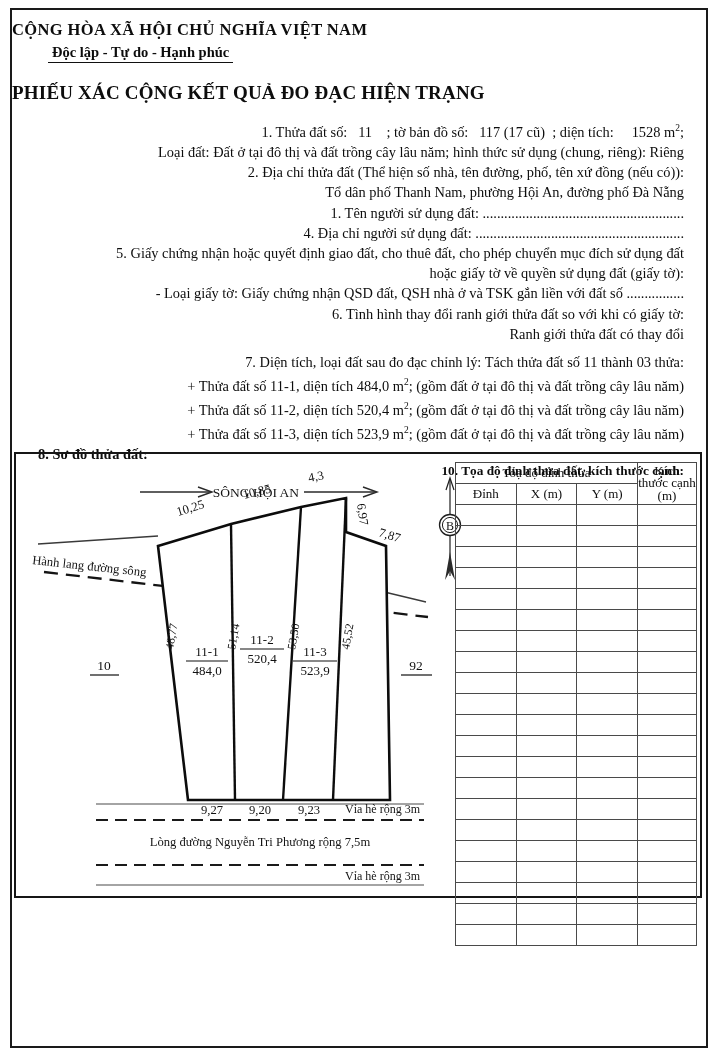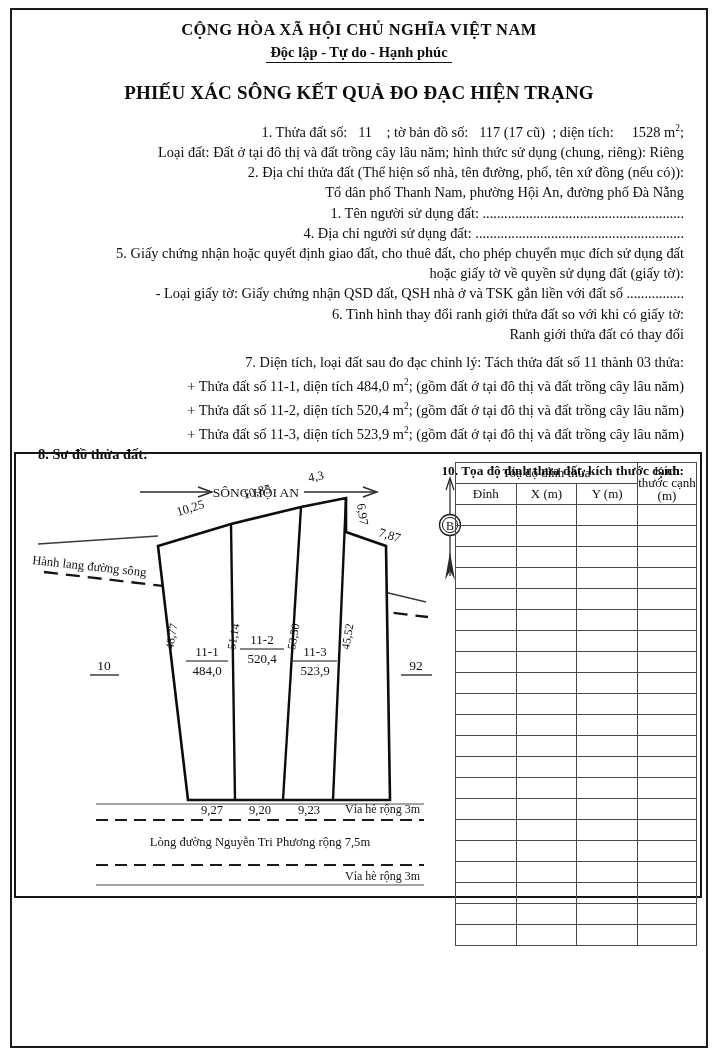--- a/index.html
+++ b/index.html
@@ -21,37 +21,37 @@
     top: 8px;
     width: 698px;
     height: 1040px;
     border: 2px solid #1a1a1a;
     box-sizing: border-box;
     background: #fff;
   }
 
   
   .hdr {
-    text-align: center;
     padding-top: 10px;
   }
   .hdr-nation {
     font-size: 16.5px;
     font-weight: bold;
     letter-spacing: .4px;
     line-height: 1.25;
   }
   .hdr-motto {
     font-size: 14.5px;
     font-weight: bold;
     display: inline-block;
     border-bottom: 1.4px solid #111;
     padding: 1px 4px 1px 4px;
     margin-top: 2px;
     line-height: 1.2;
+    margin-left: 36px;
   }
   .hdr-title {
     font-size: 19px;
     font-weight: bold;
     margin-top: 19px;
     letter-spacing: .2px;
   }
 
   
   .body-text {
@@ -128,21 +128,21 @@
   .col-dinh { width: 40px; }
 </style>
 </head>
 <body>
 
 <div id="page">
 
   <div class="hdr">
     <div class="hdr-nation">CỘNG HÒA XÃ HỘI CHỦ NGHĨA VIỆT NAM</div>
     <div><span class="hdr-motto">Độc lập - Tự do - Hạnh phúc</span></div>
-    <div class="hdr-title">PHIẾU XÁC SÔNG KẾT QUẢ ĐO ĐẠC HIỆN TRẠNG</div>
+    <div class="hdr-title">PHIẾU XÁC CỘNG KẾT QUẢ ĐO ĐẠC HIỆN TRẠNG</div>
   </div>
 
   <div class="body-text">
 
     <div class="ln ind2"><span>1. Thửa đất số:   11    ; tờ bản đồ số:   117 (17 cũ)  ; diện tích:     1528 m</span><span class="sup">2</span><span>;</span></div>
 
     <div class="ln">Loại đất: Đất ở tại đô thị và đất trồng cây lâu năm; hình thức sử dụng (chung, riêng): Riêng</div>
 
     <div class="ln">2. Địa chỉ thửa đất (Thể hiện số nhà, tên đường, phố, tên xứ đồng (nếu có)):</div>
 

